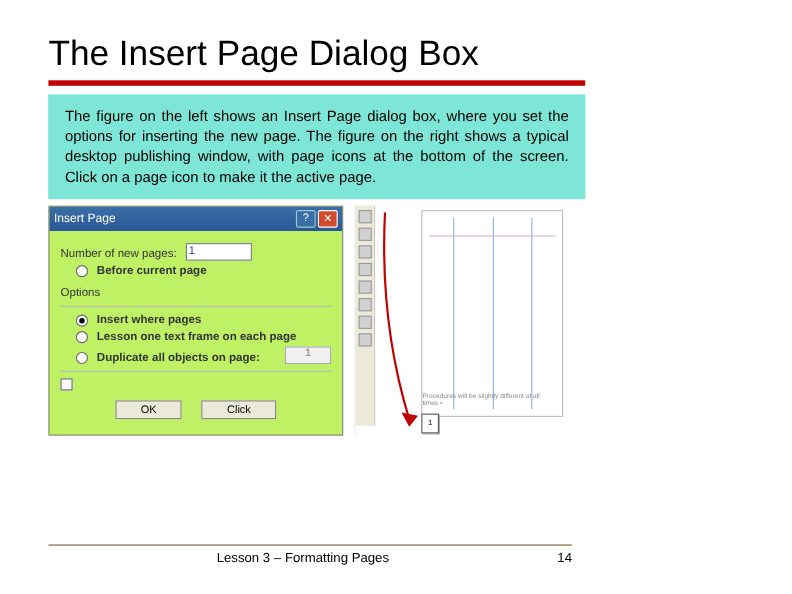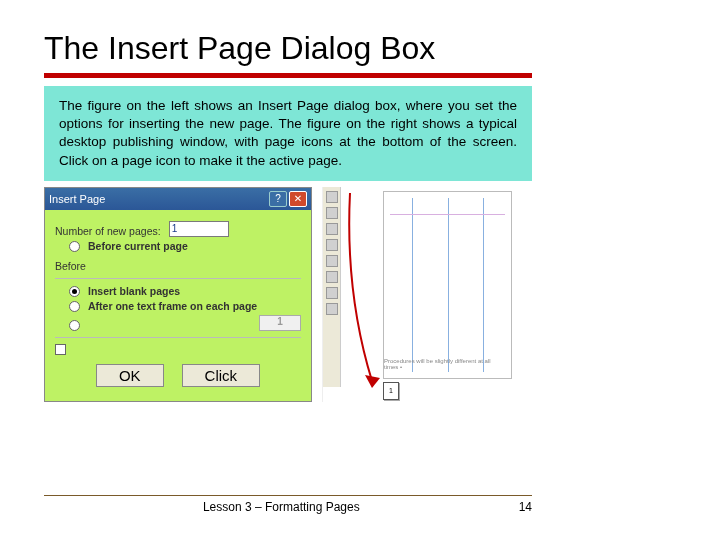--- a/index.html
+++ b/index.html
@@ -23,34 +23,34 @@
   .num-input { width: 60px; height: 16px; border: 1px solid #7a7a7a; background: #fff; padding: 0 2px; color: #1a3a8a; font-size: 10px; }
   .radio, .check { width: 11px; height: 11px; border: 1px solid #666; background: #fff; display: inline-block; margin-right: 4px; }
   .radio { border-radius: 50%; position: relative; }
   .radio.sel::after { content:""; position:absolute; inset:2px; background:#000; border-radius:50%; }
   .check { position: relative; }
   .indent { margin-left: 14px; font-weight: bold; }
   .section-title { font-size: 10.5px; margin-top: 8px; margin-bottom: 2px; }
   .hr { height:1px; background:#bbb; margin: 6px 0; }
   .spin { width: 42px; height: 16px; border: 1px solid #aaa; background: #f0f0f0; margin-left: auto; font-size:10px; text-align:center; color:#999; }
   .dlg-actions { display:flex; justify-content:center; gap: 18px; padding: 6px 0 8px 0; }
-  .btn { border: 1px solid #888; background: #ece9d8; padding: 2px 22px; font-size: 15px; font-family: inherit; }
+  .btn { border: 1px solid #888; background: #ece9d8; padding: 2px 22px; font-size: 10px; font-family: inherit; }
   
   .pubwin { flex: 1; background: #fff; border-left: 1px solid #eee; position: relative; margin-left: 10px; }
   .vtool { position: absolute; left: 0; top: 0; width: 18px; height: 200px; background: #ece9d8; border-right: 1px solid #ccc; display:flex; flex-direction:column; align-items:center; padding-top:4px; gap:4px; }
   .vtool span { width:12px; height:12px; background:#d0d0d0; border:1px solid #999; }
   .canvas { position:absolute; left:60px; top:4px; right:20px; height:188px; border:1px solid #bbb; background:#fff; }
   .guide { position:absolute; top:6px; bottom:6px; width:1px; background:#88b0e0; }
   .g1 { left: 22%; } .g2 { left: 50%; } .g3 { left: 78%; }
   .hguide { position:absolute; left:6px; right:6px; height:1px; background:#d8b0e0; top: 22px; }
   .tinytext { position:absolute; right:8px; bottom:8px; font-size:6px; color:#888; }
   .page-strip { position:absolute; left:60px; bottom:2px; font-size:9px; display:flex; align-items:center; }
   .page-icon { width: 16px; height: 18px; border:1px solid #555; background:#fff; display:inline-flex; align-items:center; justify-content:center; font-size:7px; box-shadow: 1px 1px 0 #aaa; }
   .arrow { position:absolute; left: 296px; top: 6px; width: 50px; height: 195px; pointer-events:none; }
-  .footer { position: absolute; left: 44px; right: 44px; bottom: 26px; }
+  .footer { position: absolute; left: 44px; right: 56px; bottom: 26px; }
   .footer-line { height:1px; background:#7a5a2a; margin-bottom: 4px; }
   .footer-row { display:flex; font-size: 12px; color:#000; }
   .footer-row .center { flex:1; text-align:center; }
 </style>
 </head>
 <body>
 
 <div class="slide">
   <div class="title">The Insert Page Dialog Box</div>
   <div class="red-bar"></div>
@@ -66,32 +66,33 @@
       </div>
       <div class="dlg-body">
         <div class="row">
           <span class="num-label">Number of new pages:</span>
           <input class="num-input" value="1" style="">
         </div>
         <div class="row indent">
           <span class="radio"></span>
           <label>Before current page</label>
         </div>
-        <div class="section-title">Before</div>
+        <div class="section-title">Options</div>
         <div class="hr"></div>
         <div class="row indent">
           <span class="radio sel"></span>
-          <label>Insert blank pages</label>
+          <label>Insert where pages</label>
         </div>
         <div class="row indent">
           <span class="radio"></span>
-          <label>After one text frame on each page</label>
+          <label>Lesson one text frame on each page</label>
         </div>
         <div class="row indent">
           <span class="radio"></span>
+          <label>Duplicate all objects on page:</label>
           <span class="spin">1</span>
         </div>
         <div class="hr"></div>
         <div class="row">
           <span class="check"></span>
         </div>
         <div class="dlg-actions">
           <button class="btn">OK</button>
           <button class="btn">Click</button>
         </div>

